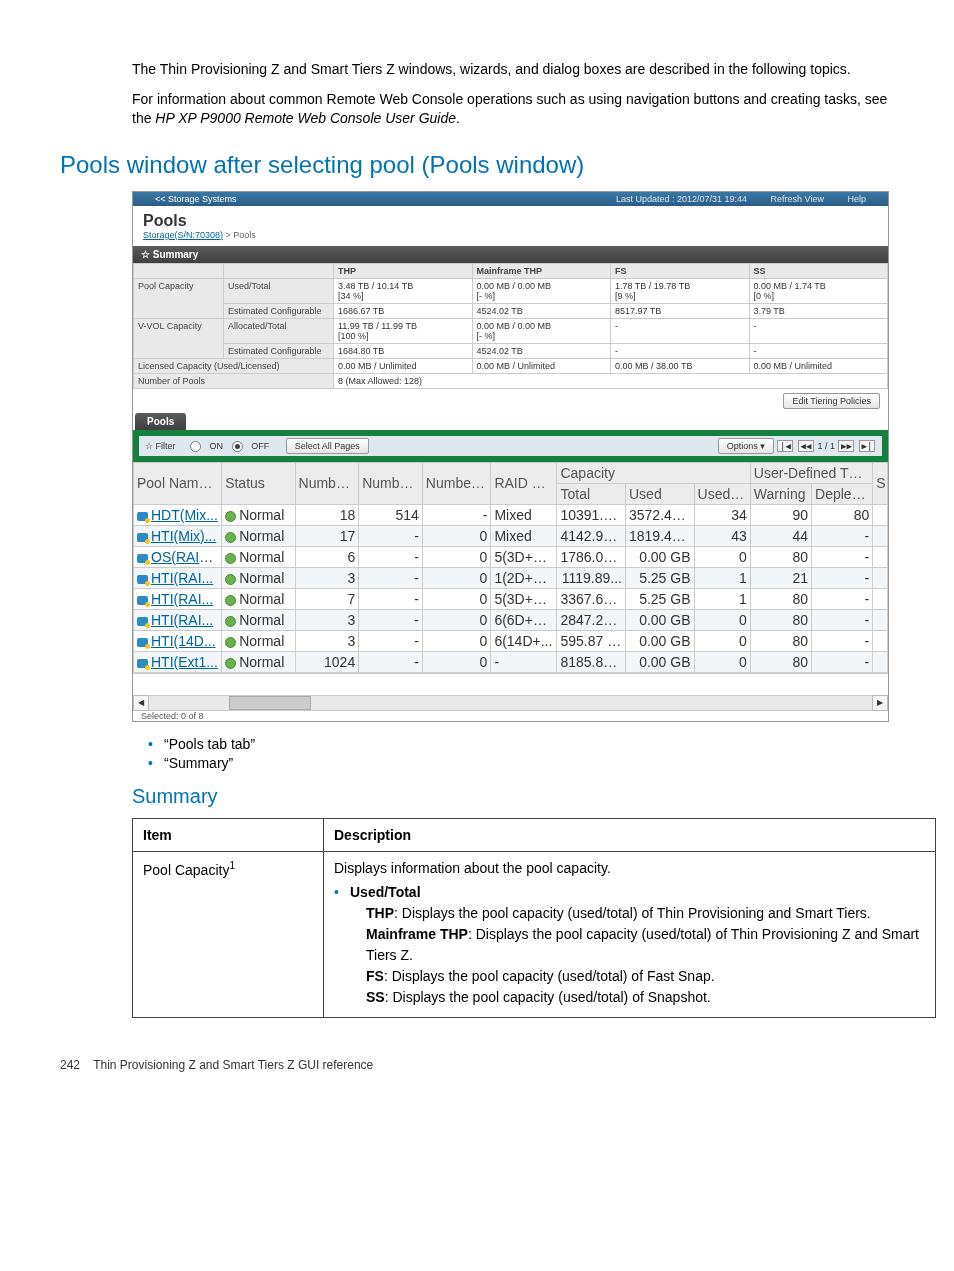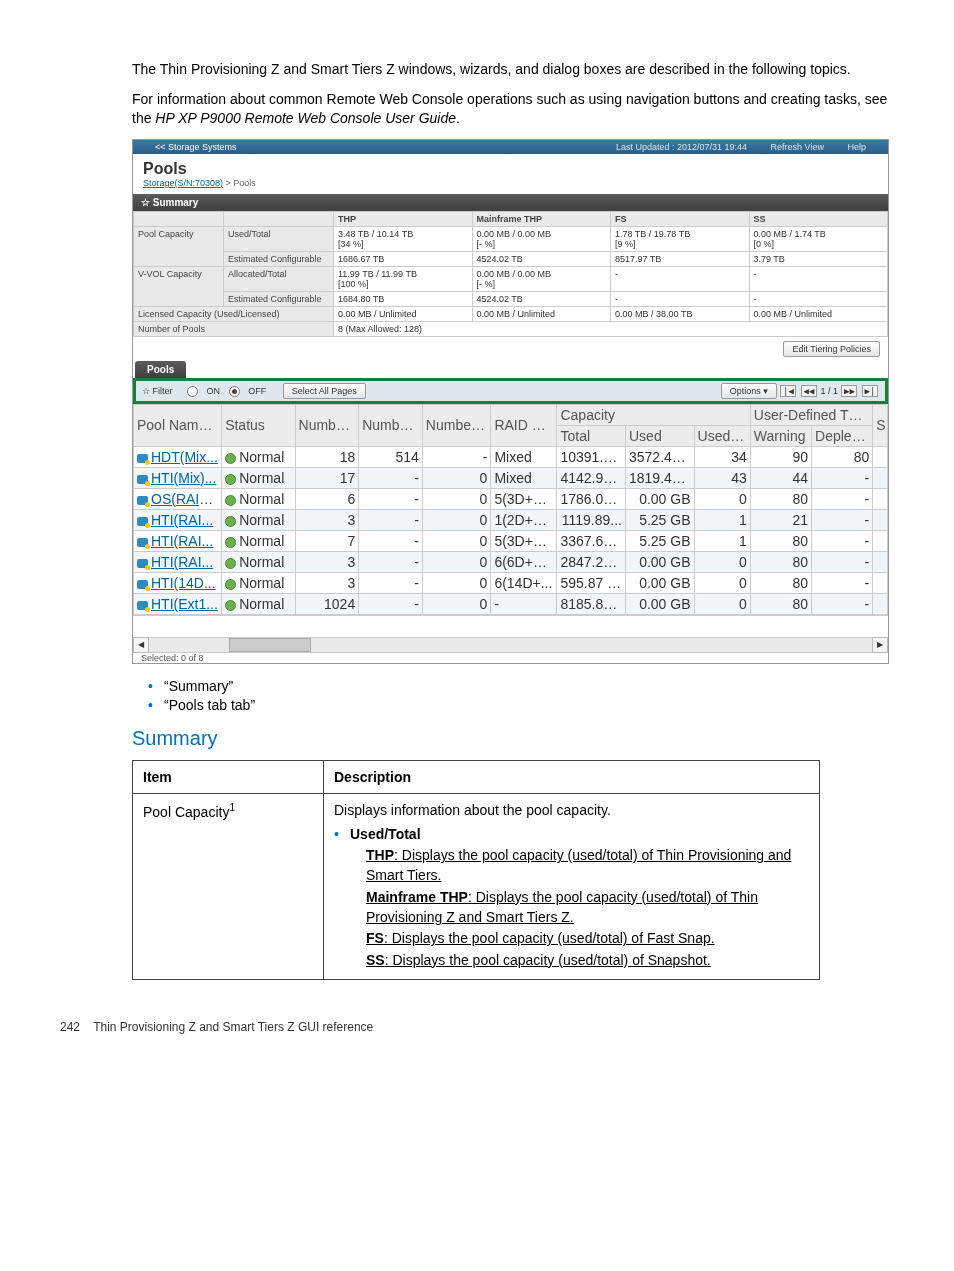--- a/index.html
+++ b/index.html
@@ -130,21 +130,21 @@
       font-weight: bold;
       padding: 3px 12px;
       border-radius: 3px 3px 0 0;
       margin-left: 2px;
     }
     .pools-toolbar {
       display: flex;
       justify-content: space-between;
       align-items: center;
       background: #dfe7ef;
-      border: 3px solid #15803d;
+      border: 6px solid #15803d;
       padding: 2px 6px;
       font-size: 9px;
     }
     .pools-toolbar .left span { margin-right: 6px; }
     .radio {
       display: inline-block;
       width: 9px; height: 9px;
       border: 1px solid #777;
       border-radius: 50%;
       vertical-align: middle;
@@ -228,21 +228,21 @@
       content: "•";
       position: absolute;
       left: 0;
       color: #0073b5;
       font-size: 14px;
     }
     
     .desc-table {
       margin-left: 72px;
       border-collapse: collapse;
-      width: 688px;
+      width: 804px;
     }
     .desc-table th, .desc-table td {
       border: 1px solid #444;
       padding: 8px 10px;
       text-align: left;
       vertical-align: top;
       font-size: 14px;
     }
     .desc-table th {
       font-weight: bold;
@@ -261,39 +261,39 @@
       line-height: 1.45;
     }
     .desc-sublist > li.bullet::before {
       content: "•";
       position: absolute;
       left: 0;
       color: #0073b5;
     }
     .desc-sublist .indent {
       margin-left: 16px;
-      text-decoration: underline;
     }
     .sup { font-size: 10px; vertical-align: super; }
     .page-footer {
       margin-top: 40px;
       font-size: 12px;
       color: #333;
     }
     .page-footer .pn { margin-right: 10px; }
   </style>
 </head>
 <body>
 
 <div class="page">
   <p class="intro-text">The Thin Provisioning Z and Smart Tiers Z windows, wizards, and dialog boxes are described in the following topics.</p>
   <p class="intro-text">
     <span>For information about common Remote Web Console operations such as using navigation buttons and creating tasks, see the </span><em>HP XP P9000 Remote Web Console User Guide</em><span>.</span>
   </p>
 
+  <h2 class="section">Pools window after selecting pool (Pools window)</h2>
 
   <div class="screenshot">
     <div class="ss-topbar">
       <span>&lt;&lt; Storage Systems</span>
       <div class="right">
         <span>Last Updated : 2012/07/31 19:44</span>
         <span>Refresh View</span>
         <span>Help</span>
       </div>
     </div>
@@ -542,22 +542,22 @@
         <div class="scroll-thumb"></div>
         <div class="scroll-arrow" style="margin-left:auto">▶</div>
       </div>
     </div>
     <div class="ss-footer">
       <div class="left">Selected: 0   of 8</div>
     </div>
   </div>
 
   <ul class="ref-list">
+    <li>“Pools tab tab”</li>
     <li>“Summary”</li>
-    <li>“Pools tab tab”</li>
   </ul>
 
   <h3 class="subheading">Summary</h3>
 
   <table class="desc-table">
     <tbody>
         <tr>
       <th class="item-col">Item</th>
       <th>Description</th>
     </tr>

